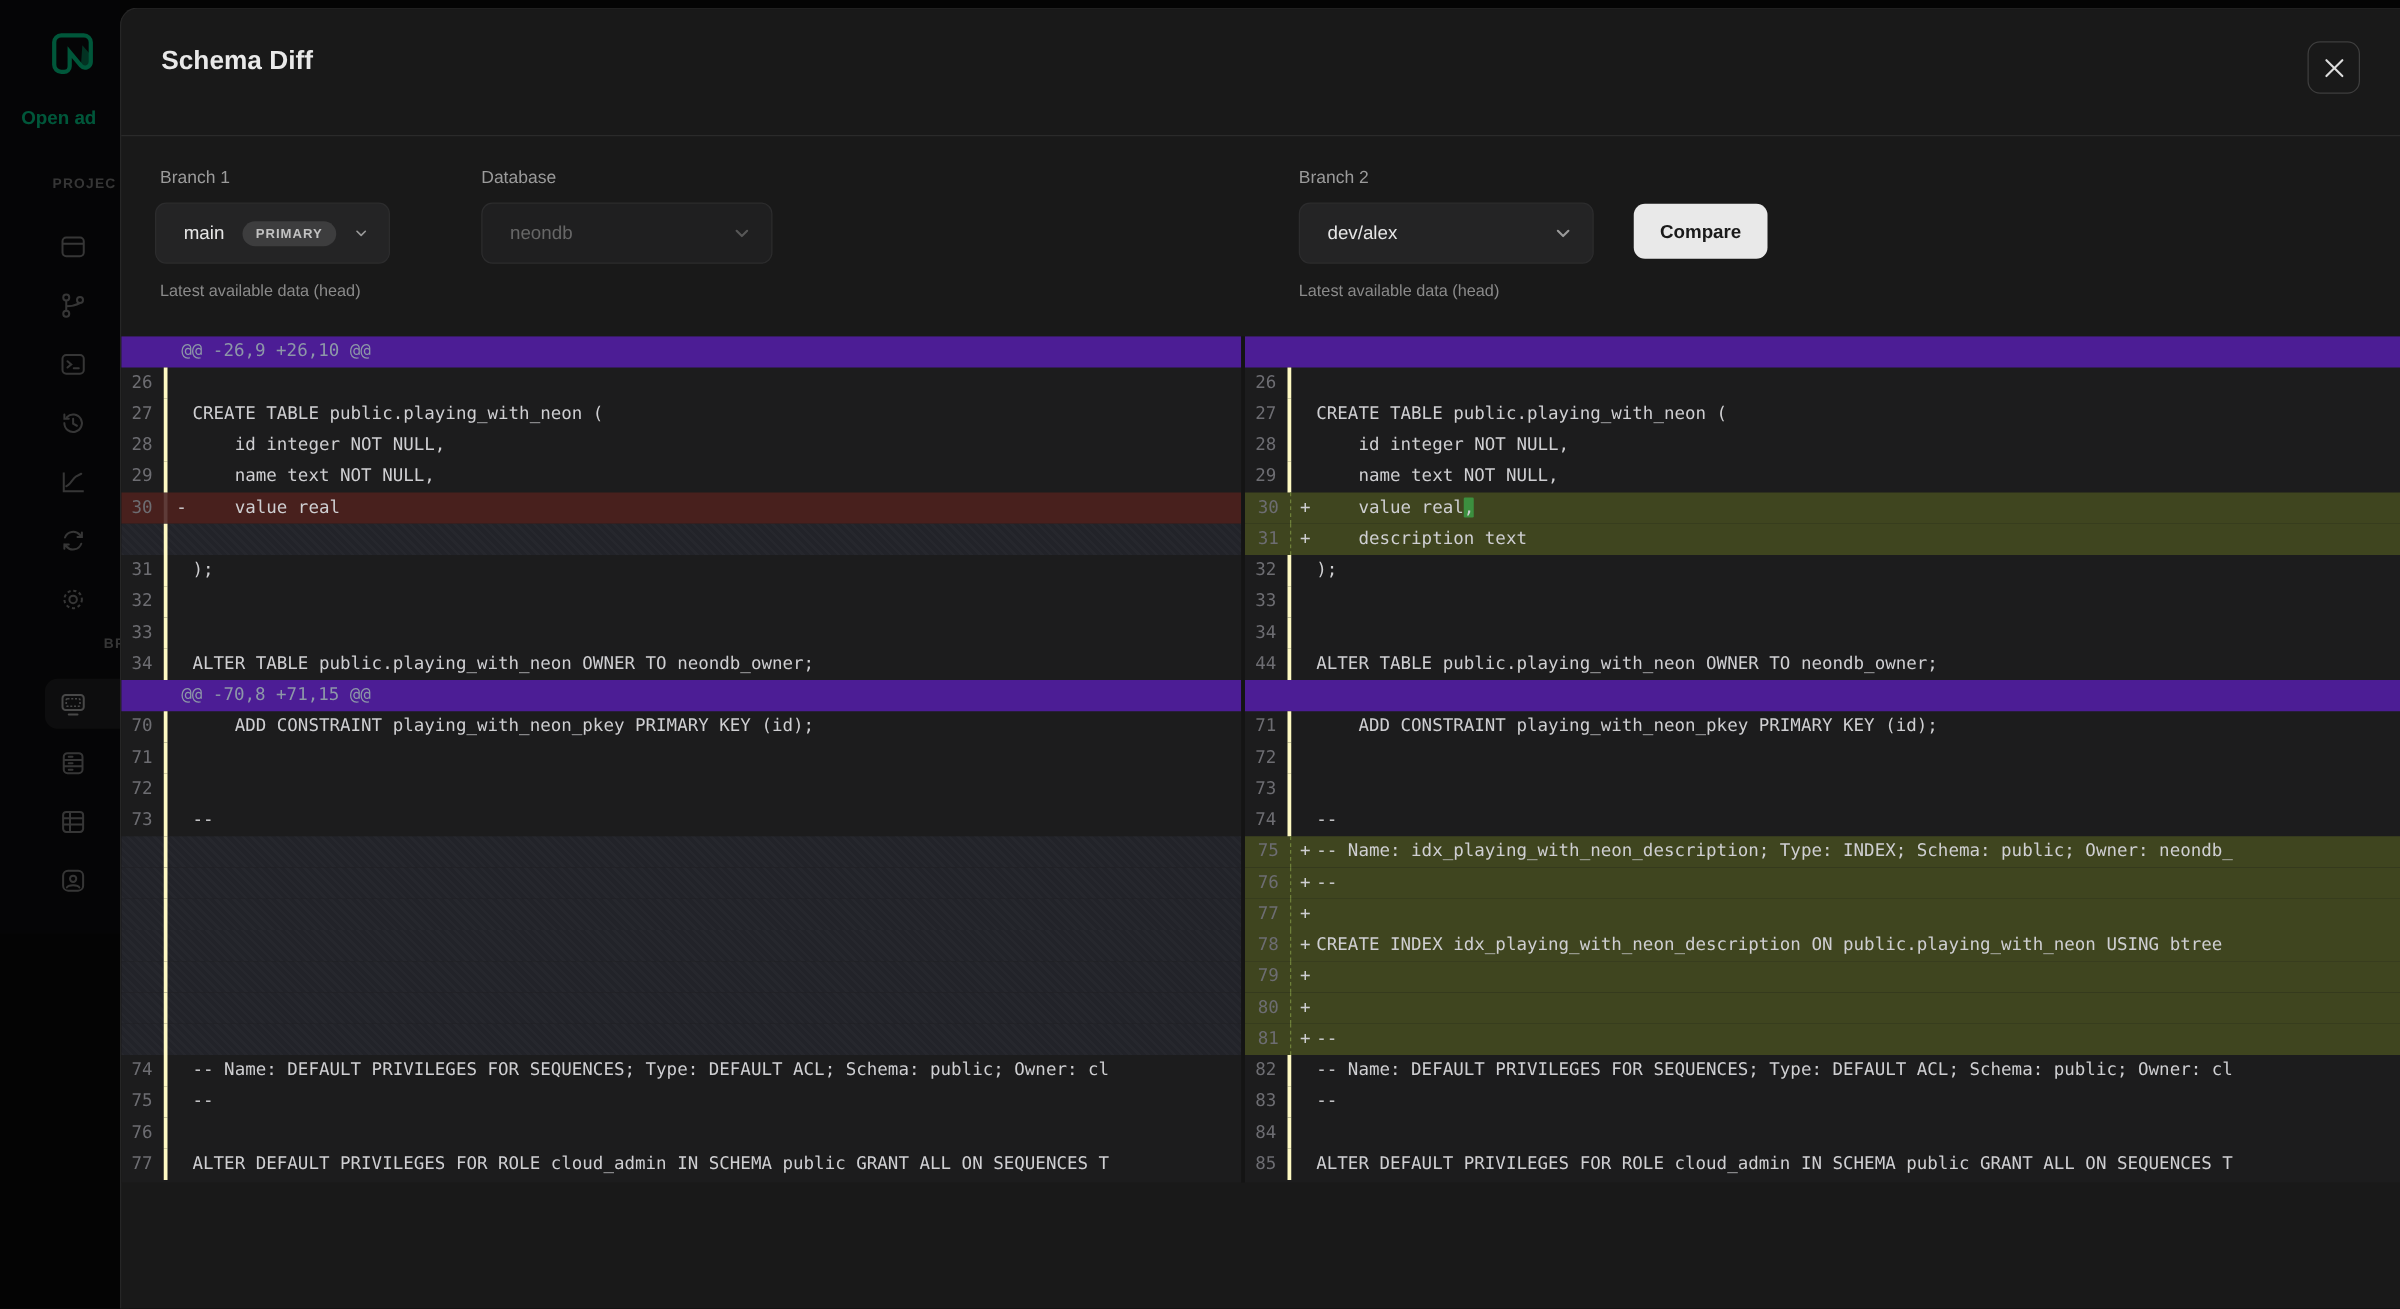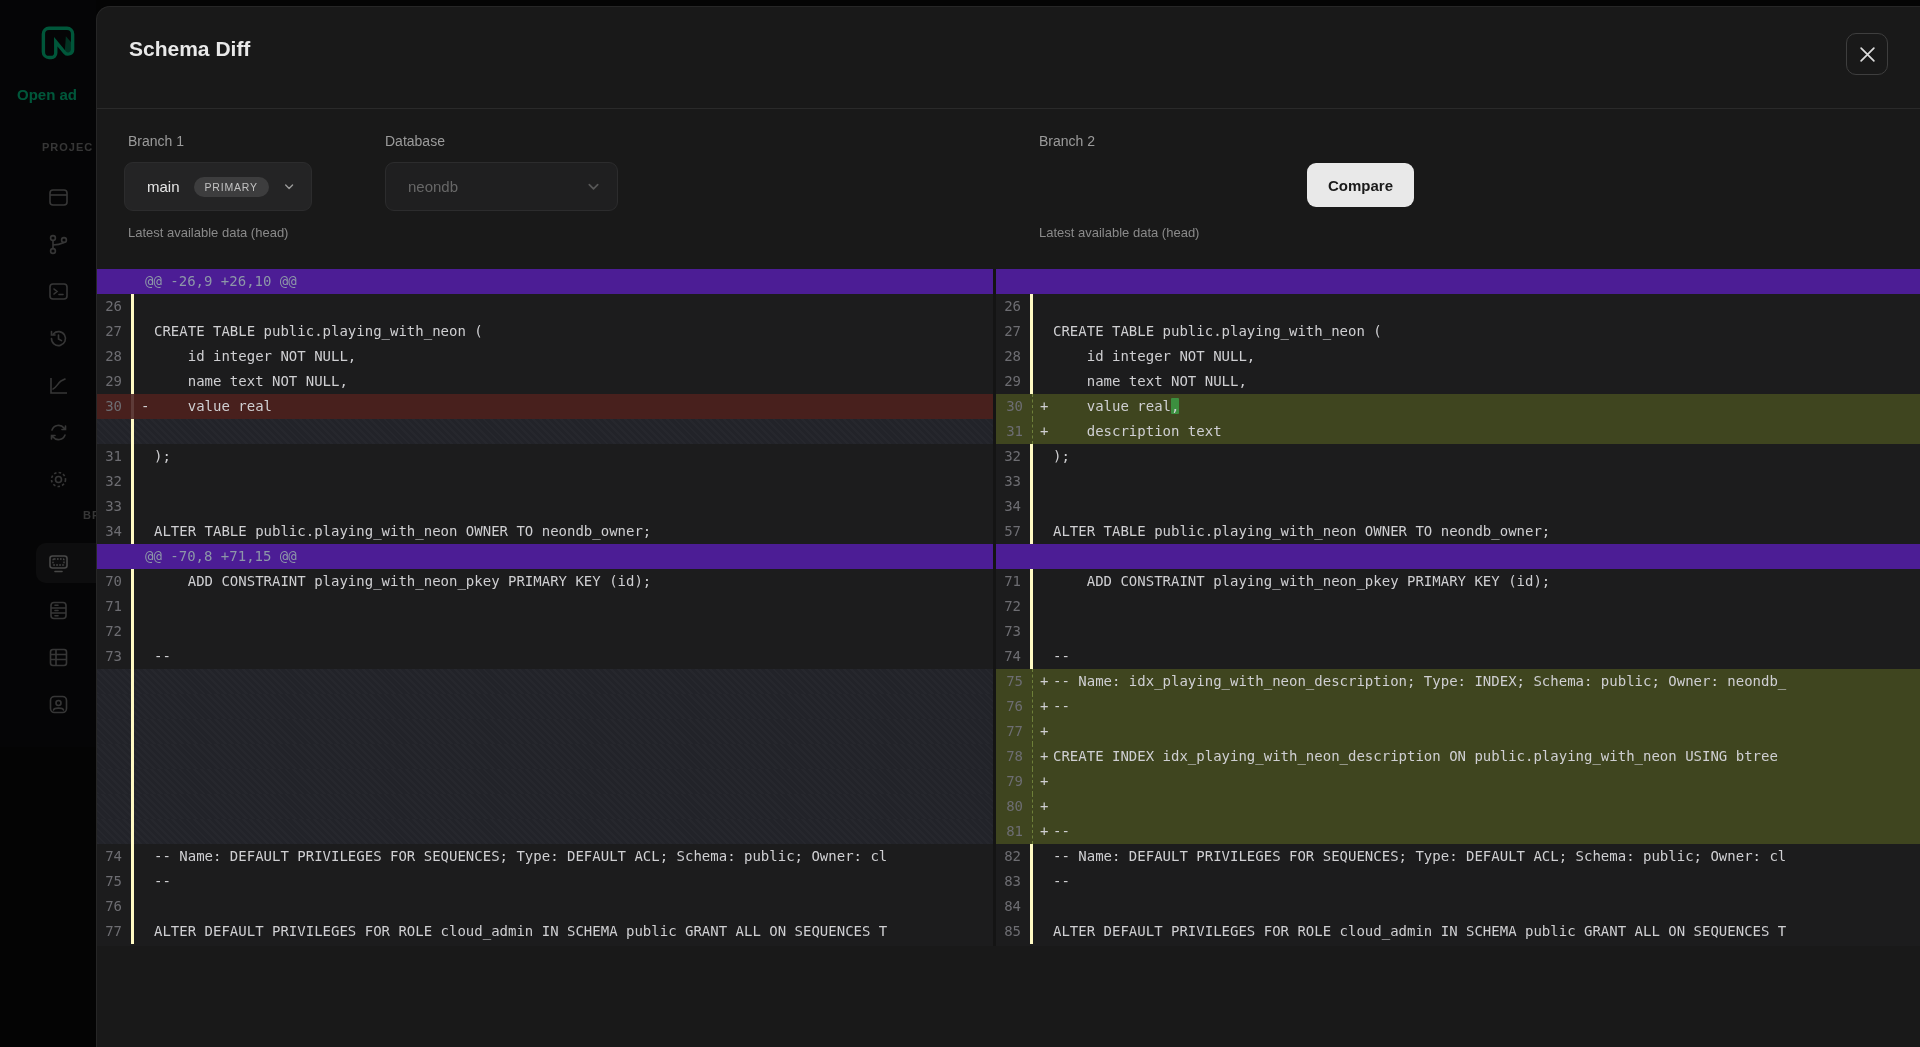--- a/index.html
+++ b/index.html
@@ -24,21 +24,21 @@
   .close-btn { position:absolute; left:1749px; top:26px; width:42px; height:42px; background:transparent;
                border:1px solid #3e3e3e; border-radius:10px; cursor:pointer; display:flex; align-items:center; justify-content:center; }
 
   .ctl-label { position:absolute; top:126px; font-size:14px; color:#9b9b9b; }
   .select { position:absolute; top:155px; height:49px; background:#242425; border:1px solid #2c2c2d; border-radius:9px;
             display:flex; align-items:center; padding:0 16px 0 22px; gap:14px; cursor:pointer; }
   .select .val { font-size:15px; color:#e6e6e6; }
   .select .chev { margin-left:auto; }
   .select.disabled { background:#1f1f20; }
   .select.disabled .val { color:#676767; }
-  .badge { background:#3d3d3e; color:#c2c2c2; font-size:10.5px; font-weight:400; letter-spacing:.8px;
+  .badge { background:#3d3d3e; color:#c2c2c2; font-size:10.5px; font-weight:700; letter-spacing:.8px;
            border-radius:999px; padding:4px 11px; }
   .caption { position:absolute; top:218px; font-size:13px; color:#8a8a8a; }
   .compare-btn { position:absolute; left:1210px; top:156px; height:44px; padding:0 21px; background:#e9e9e9; color:#1a1a1a;
                  font-size:15px; font-weight:600; font-family:"Liberation Sans",sans-serif; border:none; border-radius:9px; cursor:pointer; }
 
   
   .diff { position:absolute; left:0; top:262px; right:0; height:677px; display:flex; }
   .pane { background:#1c1c1d; overflow:hidden; }
   .pane.left { width:896px; flex:none; }
   .pane-gap { width:3px; flex:none; background:#141414; }
@@ -167,20 +167,26 @@
       </svg>
   </div>
 
   <div class="select disabled" style="left:288px; width:233px">
     <span class="val">neondb</span>
     <svg class="chev" width="15" height="15" viewBox="0 0 16 16">
       <path d="M3.5 6 L8 10.5 L12.5 6" stroke="#575757" stroke-width="1.8" fill="none" stroke-linecap="round" stroke-linejoin="round"></path>
       </svg>
   </div>
 
+  <div class="select" style="left:942px; width:236px">
+    <span class="val">dev/alex</span>
+    <svg class="chev" width="15" height="15" viewBox="0 0 16 16">
+      <path d="M3.5 6 L8 10.5 L12.5 6" stroke="#9a9a9a" stroke-width="1.8" fill="none" stroke-linecap="round" stroke-linejoin="round"></path>
+      </svg>
+  </div>
 
   <div class="caption" style="left:31px">Latest available data (head)</div>
   <div class="caption" style="left:942px">Latest available data (head)</div>
 
   <button class="compare-btn">Compare</button>
 
   <div class="diff">
     <div class="pane left" id="pane-left">
         <div class="drow hunk">
           <span class="hunktext">@@ -26,9 +26,10 @@</span>
@@ -358,21 +364,21 @@
           <span class="num">33</span>
           <span class="marker"></span>
           <span class="code"></span>
         </div>
         <div class="drow ctx">
           <span class="num">34</span>
           <span class="marker"></span>
           <span class="code"></span>
         </div>
         <div class="drow ctx">
-          <span class="num">57</span>
+          <span class="num">44</span>
           <span class="marker"></span>
           <span class="code">ALTER TABLE public.playing_with_neon OWNER TO neondb_owner;</span>
         </div>
         <div class="drow hunk">
           <span class="hunktext"></span>
         </div>
         <div class="drow ctx">
           <span class="num">71</span>
           <span class="marker"></span>
           <span class="code">    ADD CONSTRAINT playing_with_neon_pkey PRIMARY KEY (id);</span>

